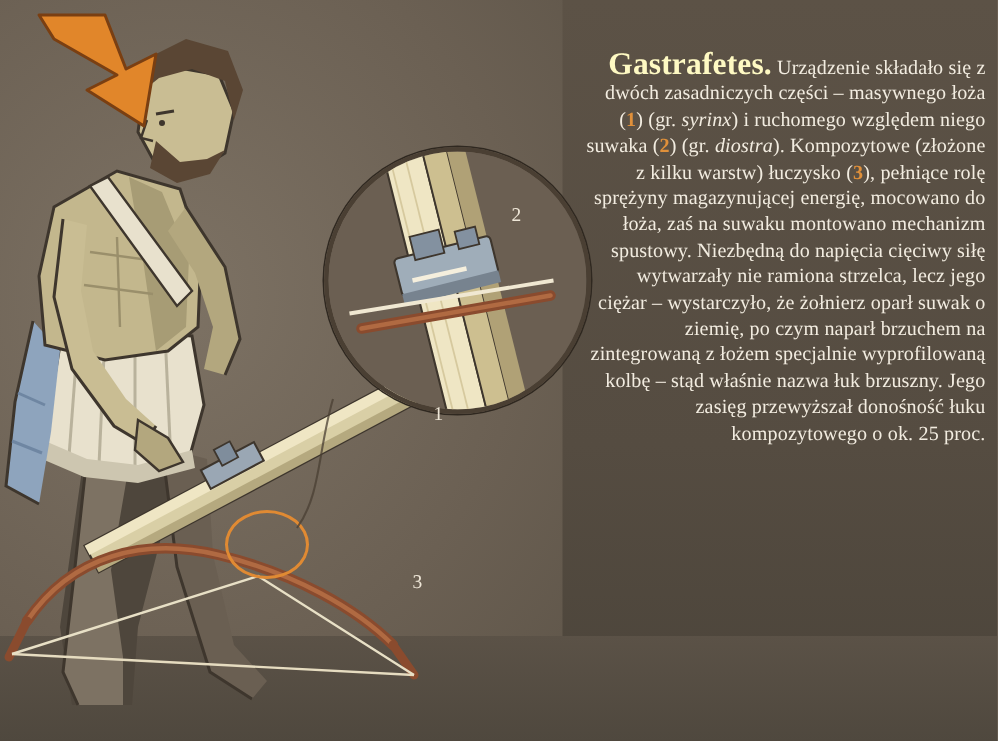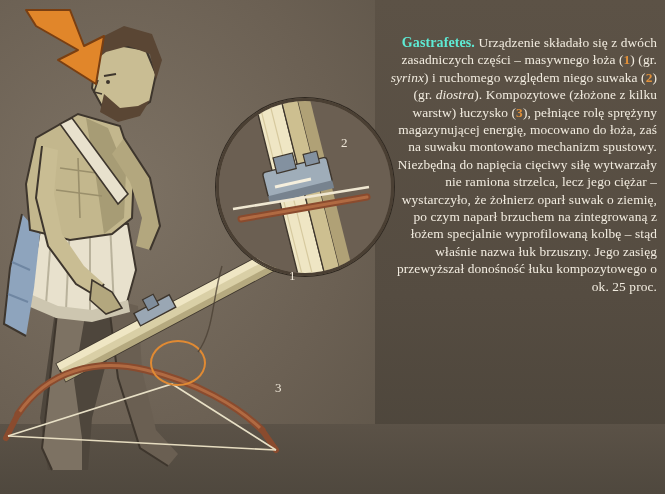--- a/index.html
+++ b/index.html
@@ -47,23 +47,23 @@
     right: 8px;
     top: 34px;
     width: 268px;
     text-align: right;
     color: #f2ece0;
     font-size: 13.4px;
     line-height: 17.4px;
     letter-spacing: 0.1px;
   }
   .text-col .lead {
-    color: #5eead4;
+    color: #fef9c3;
     font-weight: bold;
-    font-size: 14px;
+    font-size: 21px;
   }
   .text-col .num {
     color: #e0903a;
     font-weight: bold;
   }
   .text-col em {
     font-style: italic;
   }
 
   

